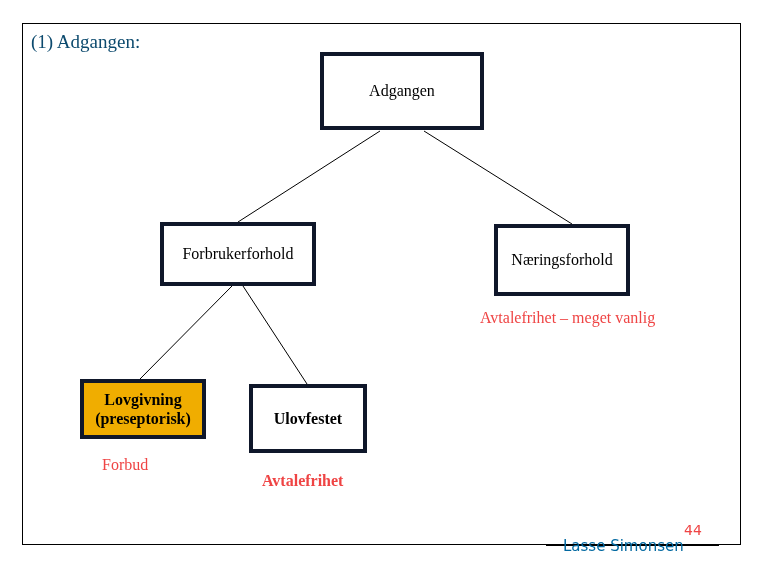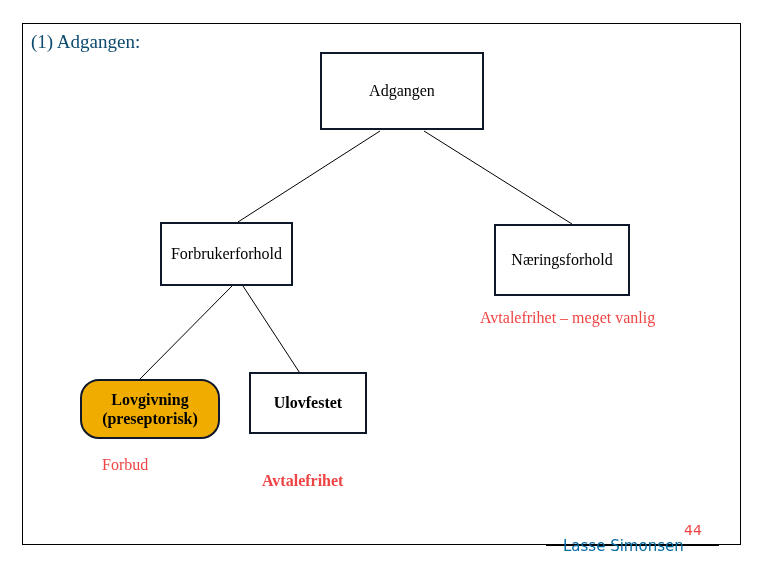--- a/index.html
+++ b/index.html
@@ -27,21 +27,21 @@
   #title {
     position: absolute;
     left: 31px;
     top: 31px;
     font-size: 19px;
     color: #0c4a6e;
     white-space: nowrap;
   }
   .node {
     position: absolute;
-    border: 2px solid #0f172a;
+    border: 4px solid #0f172a;
     background: #ffffff;
     box-sizing: border-box;
     display: flex;
     align-items: center;
     justify-content: center;
     font-size: 16px;
     color: #000000;
     text-align: center;
     line-height: 1.2;
   }
@@ -112,36 +112,36 @@
 
     <line x1="232" y1="286" x2="140" y2="379" stroke="#000000" stroke-width="1"></line>
 
     <line x1="243" y1="286" x2="307" y2="384" stroke="#000000" stroke-width="1"></line>
   </svg>
 
   <div class="node" style="left:320px; top:52px; width:164px; height:78px;">
     <span>Adgangen</span>
   </div>
 
-  <div class="node" style="left:160px; top:222px; width:133px; height:64px;">
+  <div class="node" style="left:160px; top:222px; width:156px; height:64px;">
     <span>Forbrukerforhold</span>
   </div>
 
   <div class="node" style="left:494px; top:224px; width:136px; height:72px;">
     <span>Næringsforhold</span>
   </div>
 
   <div class="plain-label" style="left:480px; top:309px;">Avtalefrihet – meget vanlig</div>
 
-  <div class="node filled bold" style="left:80px; top:379px; width:140px; height:60px; flex-direction:column;border-radius:19px;">
+  <div class="node filled bold" style="left:80px; top:379px; width:126px; height:60px; flex-direction:column;">
     <span>Lovgivning</span>
     <span>(preseptorisk)</span>
   </div>
 
-  <div class="node bold" style="left:249px; top:372px; width:118px; height:62px;">
+  <div class="node bold" style="left:249px; top:384px; width:118px; height:69px;">
     <span>Ulovfestet</span>
   </div>
 
   <div class="plain-label" style="left:102px; top:456px;text-align:right;">Forbud</div>
 
   <div class="plain-label bold" style="left:262px; top:462px;margin-top:10px;">Avtalefrihet</div>
 
   <div id="page-number">44</div>
   <div id="footer-rule"></div>
   <div id="footer-name">Lasse Simonsen</div>

